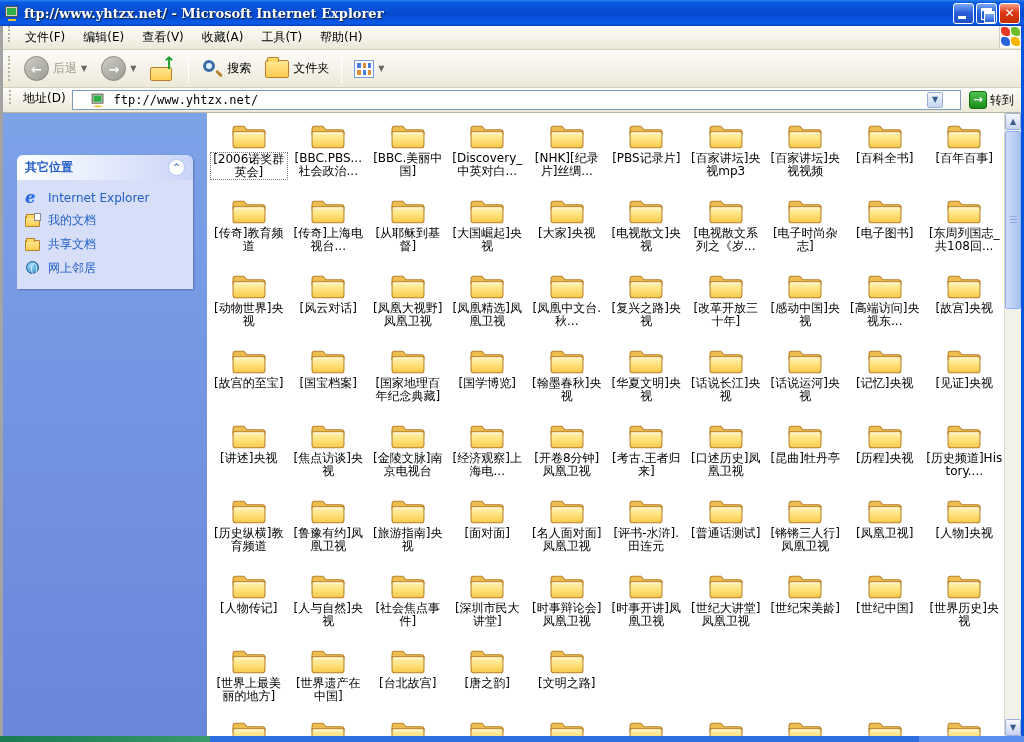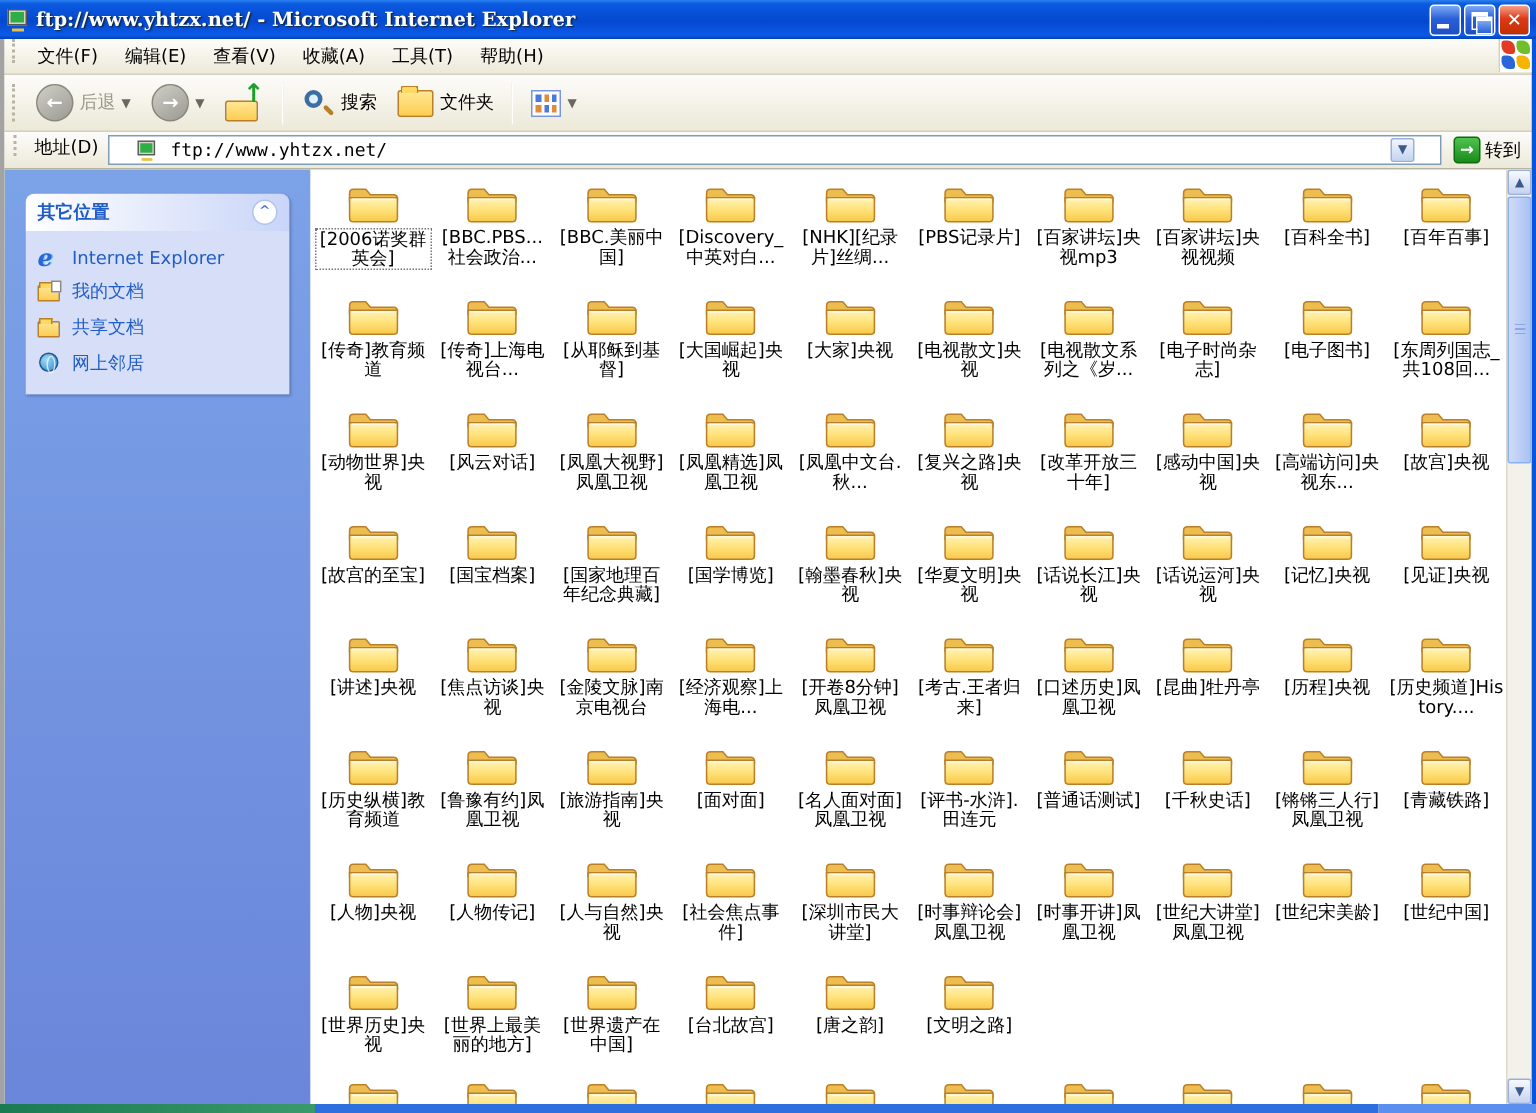--- a/index.html
+++ b/index.html
@@ -64,21 +64,21 @@
   .addr-input { flex:1; height:20px; background:#fff; border:1px solid #7f9db9; display:flex; align-items:center; padding:0 17px; gap:4px; }
   .addr-input .url { flex:1; font-size:12px; font-family:"DejaVu Sans Mono",monospace; }
   .addr-drop { width:16px; height:16px; background:linear-gradient(180deg,#f2f6fd,#c4d4f2); border:1px solid #9ab0d8; border-radius:2px;
                font-size:8px; text-align:center; line-height:14px; color:#3a5a8c; cursor:pointer; }
   .go-btn { display:flex; align-items:center; gap:3px; padding:1px 4px; cursor:pointer; white-space:nowrap; }
   .go-icon { width:18px; height:18px; background:linear-gradient(180deg,#4fc24f,#1a8c1a); border:1px solid #0c6c0c; border-radius:3px;
              color:#fff; text-align:center; line-height:16px; font-size:11px; font-weight:bold; }
 
   
   .body { flex:1; display:flex; overflow:hidden; }
-  .sidebar { width:204px; flex:0 0 204px; background:linear-gradient(180deg,#7ca2e8,#6a86da); padding:16px 14px 0 14px; }
+  .sidebar { width:204px; flex:0 0 204px; background:linear-gradient(180deg,#7ca2e8,#6a86da); padding:42px 14px 0 14px; }
   .panel { border-radius:6px 6px 0 0; overflow:hidden; box-shadow:1px 1px 2px rgba(0,0,40,.25); }
   .panel-head { height:25px; display:flex; align-items:center; justify-content:space-between; padding:0 8px;
                 background:linear-gradient(90deg,#ffffff,#c9d5f8); cursor:pointer; }
   .panel-title { color:#215dc6; font-weight:bold; font-size:12px; }
   .chev-btn { width:17px; height:17px; border-radius:50%; background:#fff; border:1px solid #b0c4f0; color:#4a76c8;
               font-size:9px; text-align:center; line-height:15px; font-weight:bold; cursor:pointer; }
   .panel-body { background:#d6dff7; padding:10px 8px 12px 8px; display:flex; flex-direction:column; gap:7px; }
   .side-item { display:flex; align-items:center; gap:6px; color:#215dc6; font-size:12px; cursor:pointer; }
   .si-ico { width:17px; height:15px; flex:0 0 17px; position:relative; }
   .ie-e { font-family:"DejaVu Serif",serif; font-style:italic; font-weight:bold; color:#2a66d9; font-size:16px; line-height:15px;
@@ -659,39 +659,33 @@
     <span class="lbl">[评书-水浒].田连元</span>
   </div>
 
   <div class="cell">
     <svg width="36" height="30" viewBox="0 0 35 28">
               <use href="#xp-folder"></use>
             </svg>
     <span class="lbl">[普通话测试]</span>
   </div>
 
-  <div class="cell">
-    <svg width="36" height="30" viewBox="0 0 35 28">
-              <use href="#xp-folder"></use>
-            </svg>
-    <span class="lbl">[千秋史话]</span>
-  </div>
 
   <div class="cell">
     <svg width="36" height="30" viewBox="0 0 35 28">
               <use href="#xp-folder"></use>
             </svg>
     <span class="lbl">[锵锵三人行]凤凰卫视</span>
   </div>
 
   <div class="cell">
     <svg width="36" height="30" viewBox="0 0 35 28">
               <use href="#xp-folder"></use>
             </svg>
-    <span class="lbl">[青藏铁路]</span>
+    <span class="lbl">[凤凰卫视]</span>
   </div>
 
   <div class="cell">
     <svg width="36" height="30" viewBox="0 0 35 28">
               <use href="#xp-folder"></use>
             </svg>
     <span class="lbl">[人物]央视</span>
   </div>
 
   <div class="cell">

